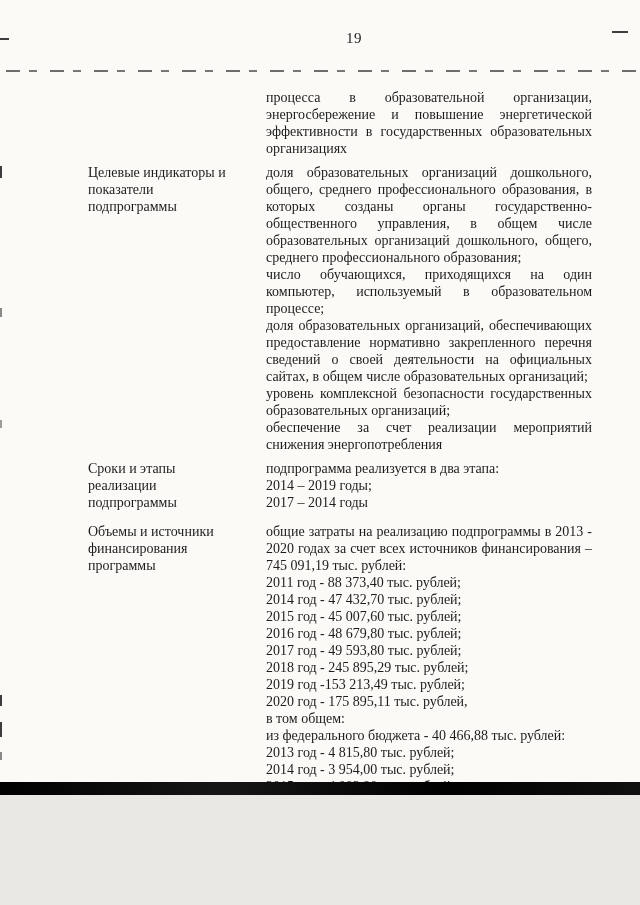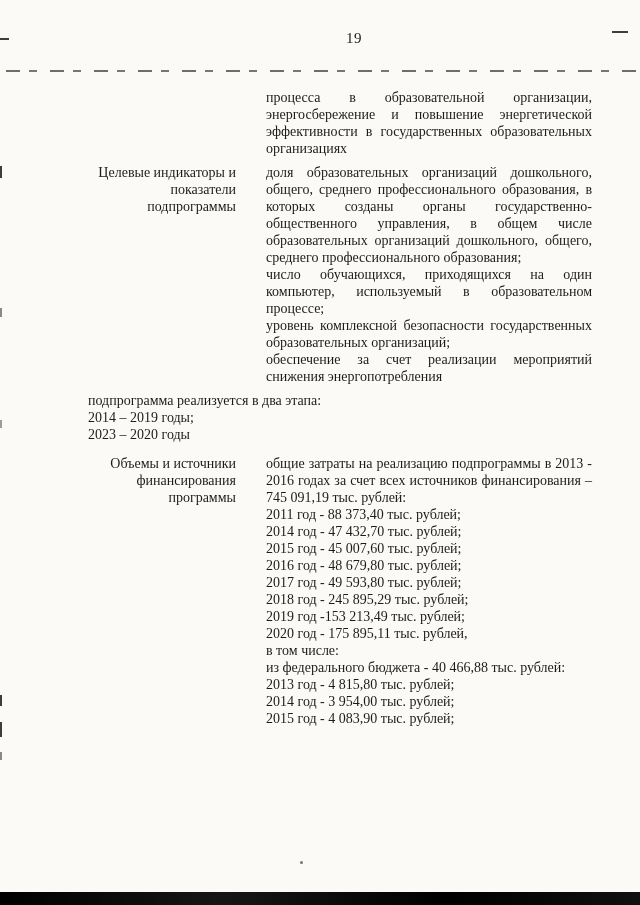--- a/index.html
+++ b/index.html
@@ -4,21 +4,21 @@
 <style>
   * { margin:0; padding:0; box-sizing:border-box; }
   html,body { width:640px; height:905px; }
   body {
     font-family:"Liberation Serif", serif;
     background:#e9e8e4;
     overflow:hidden;
   }
   .page {
     position:relative;
-    width:640px; height:905px;
+    width:640px; height:795px;
     background:#fbfaf7;
     color:#1c1c1c;
     overflow:hidden;
   }
   .page-number {
     position:absolute; top:30px; left:346px;
     font-size:15px; letter-spacing:0.5px;
   }
   .rule {
     position:absolute; top:70px; left:6px; right:4px; height:2px;
@@ -27,21 +27,21 @@
       #555 23px 31px, transparent 31px 44px);
     opacity:0.8;
   }
   .content {
     position:absolute; top:89px; left:88px; right:48px;
   }
   .row { display:flex; margin-bottom:7px;gap:16px; }
   .row.gap { margin-top:12px; }
   .lbl {
     flex:none; width:162px; padding-right:14px;
-    font-size:14px; line-height:17px;text-align:right;
+    font-size:14px; line-height:17px;
   }
   .bd { flex:1; font-size:14px; line-height:17px; }
   .bd p { margin:0; }
   .bd p.j { text-align:justify; }
   
   .speck { position:absolute; background:#3d3d3d; }
   .sp1 { left:0;  top:38px;  width:9px;  height:2px; }
   .sp2 { left:0;  top:166px; width:2px;  height:12px; }
   .sp3 { left:0;  top:308px; width:2px;  height:9px; opacity:.6; }
   .sp4 { left:0;  top:420px; width:2px;  height:8px; opacity:.5; }
@@ -80,46 +80,48 @@
       <div class="bd">
         <p class="j">процесса в образовательной организации, энергосбережение и повышение энергетической эффективности в государственных образовательных организациях</p>
       </div>
     </section>
 
     <section class="row">
       <div class="lbl">Целевые индикаторы и показатели подпрограммы</div>
       <div class="bd">
         <p class="j">доля образовательных организаций дошкольного, общего, среднего профессионального образования, в которых созданы органы государственно-общественного управления, в общем числе образовательных организаций дошкольного, общего, среднего профессионального образования;</p>
         <p class="j">число обучающихся, приходящихся на один компьютер, используемый в образовательном процессе;</p>
+        <p class="j">доля образовательных организаций, обеспечивающих предоставление нормативно закрепленного перечня сведений о своей деятельности на официальных сайтах, в общем числе образовательных организаций;</p>
         <p class="j">уровень комплексной безопасности государственных образовательных организаций;</p>
         <p class="j">обеспечение за счет реализации мероприятий снижения энергопотребления</p>
       </div>
     </section>
 
     <section class="row">
+      <div class="lbl">Сроки и этапы реализации подпрограммы</div>
       <div class="bd">
         <p>подпрограмма реализуется в два этапа:</p>
         <p>2014 – 2019 годы;</p>
-        <p>2023 – 2020 годы</p>
+        <p>2017 – 2014 годы</p>
       </div>
     </section>
 
     <section class="row gap">
       <div class="lbl">Объемы и источники финансирования программы</div>
       <div class="bd">
-        <p class="j">общие затраты на реализацию подпрограммы в 2013 - 2016 годах за счет всех источников финансирования –745 091,19 тыс. рублей:</p>
+        <p class="j">общие затраты на реализацию подпрограммы в 2013 - 2020 годах за счет всех источников финансирования –745 091,19 тыс. рублей:</p>
         <p>2011 год - 88 373,40 тыс. рублей;</p>
         <p>2014 год - 47 432,70 тыс. рублей;</p>
         <p>2015 год - 45 007,60 тыс. рублей;</p>
         <p>2016 год - 48 679,80 тыс. рублей;</p>
         <p>2017 год - 49 593,80 тыс. рублей;</p>
         <p>2018 год - 245 895,29 тыс. рублей;</p>
         <p>2019 год -153 213,49 тыс. рублей;</p>
         <p>2020 год - 175 895,11 тыс. рублей,</p>
-        <p>в том числе:</p>
+        <p>в том общем:</p>
         <p>из федерального бюджета - 40 466,88 тыс. рублей:</p>
         <p>2013 год - 4 815,80 тыс. рублей;</p>
         <p>2014 год - 3 954,00 тыс. рублей;</p>
         <p>2015 год - 4 083,90 тыс. рублей;</p>
       </div>
     </section>
 
   </div>
 
   <div class="bottom-edge"></div>

